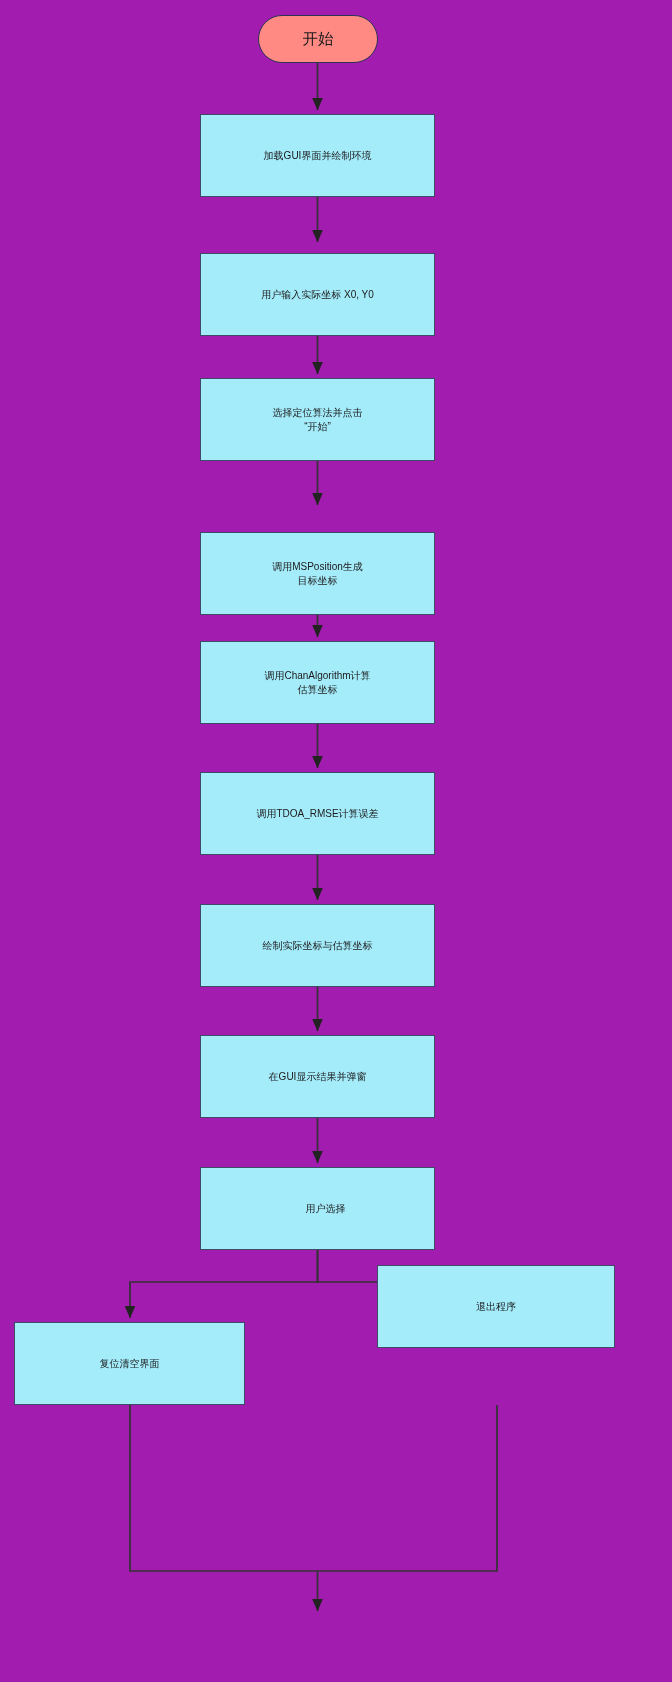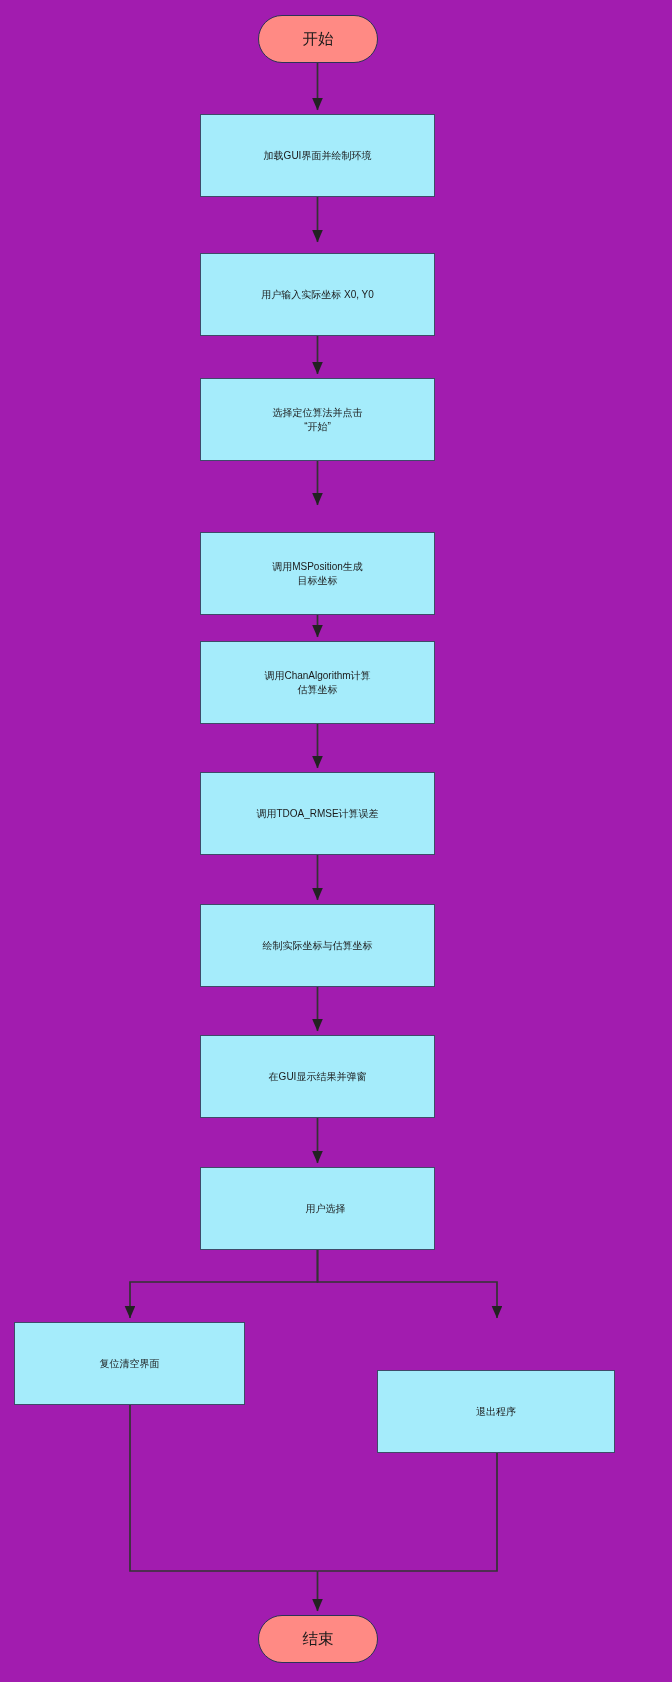--- a/index.html
+++ b/index.html
@@ -123,21 +123,18 @@
   </div>
 
   <div class="node process" style="left:200px; top:1167px; width:235px; height:83px;padding-left:16px;">
     <span class="node-label">用户选择</span>
   </div>
 
   <div class="node process" style="left:14px; top:1322px; width:231px; height:83px;">
     <span class="node-label">复位清空界面</span>
   </div>
 
-  <div class="node process" style="left:377px; top:1370px; width:238px; height:83px;">
+  <div class="node process" style="left:377px; top:1265px; width:238px; height:83px;">
     <span class="node-label">退出程序</span>
   </div>
 
-  <div class="node terminator" style="left:258px; top:1615px; width:120px; height:48px;">
-    <span class="node-label">结束</span>
-  </div>
 
 </div>
 
 </body></html>

